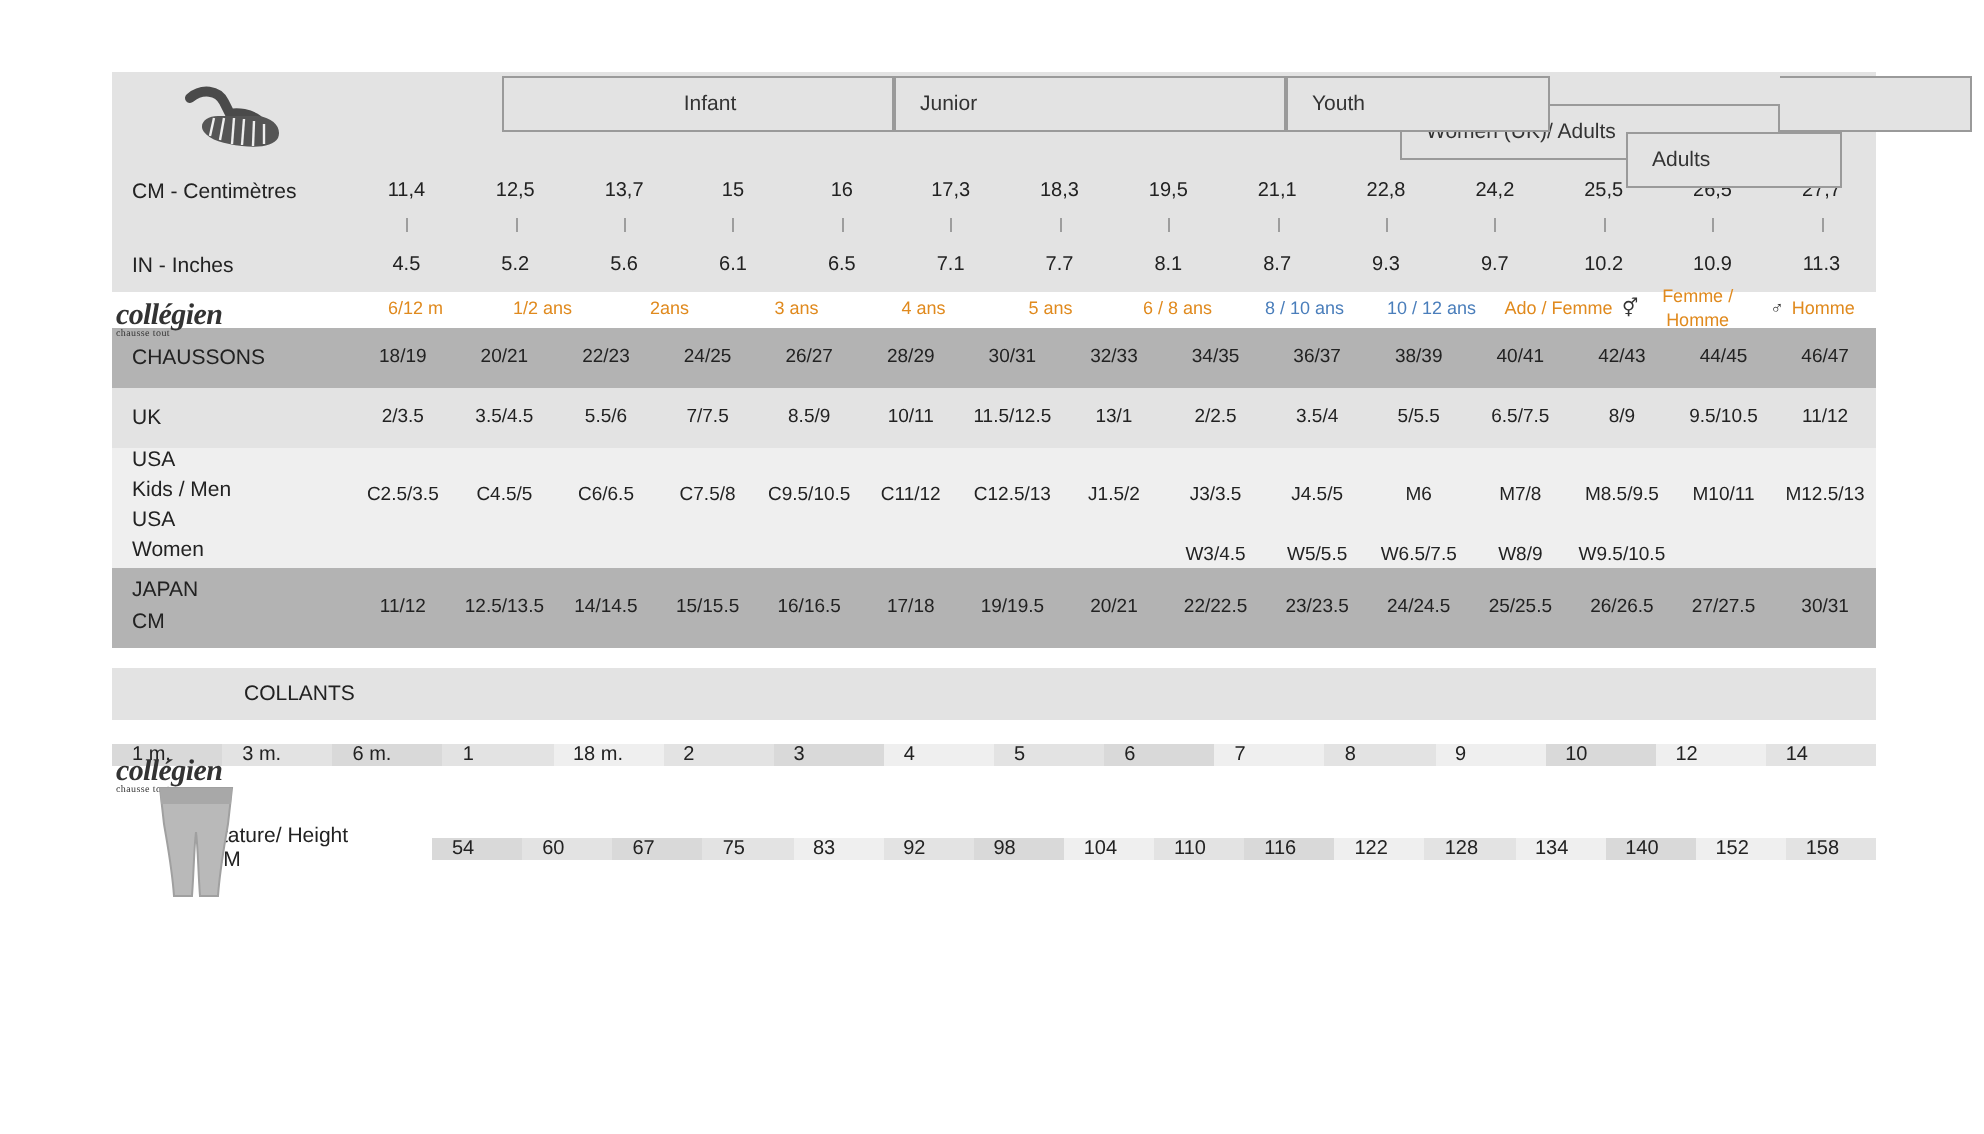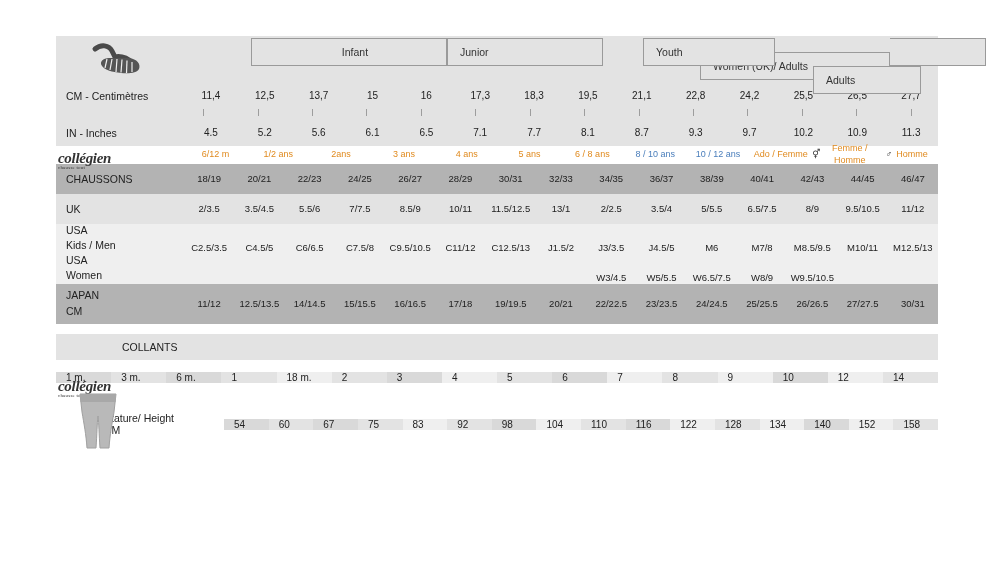--- a/index.html
+++ b/index.html
@@ -25,21 +25,20 @@
     position: absolute;
     left: 56px;
     top: 36px;
     width: 882px;
   }
 
   .row {
     display: flex;
     align-items: stretch;
     width: 882px;
-    gap: 8px;
   }
 
   .lbl {
     width: 120px;
     flex: 0 0 120px;
     display: flex;
     align-items: center;
     padding-left: 10px;
     box-sizing: border-box;
     font-size: 10.5px;
@@ -213,21 +212,21 @@
             <line x1="37" y1="17.5" x2="36" y2="30.5"></line>
             <line x1="42" y1="18.5" x2="41.5" y2="31"></line>
             <line x1="47" y1="20" x2="47" y2="30"></line>
           </g>
         </svg>
       </div>
       <div class="cat-wrap">
         <div class="catbox" style="left:75px; top:2px; width:196px; height:28px;">
           <span style="width:100%;text-align:center">Infant</span>
         </div>
-        <div class="catbox" style="left:271px; top:2px; width:156px; height:28px;">
+        <div class="catbox" style="left:271px; top:2px; width:196px; height:28px;">
           <span>Junior</span>
         </div>
         <div class="catbox" style="left:524px; top:16px; width:190px; height:28px;">
           <span>Women (UK)/ Adults</span>
         </div>
         <div class="catbox" style="left:467px; top:2px; width:132px; height:28px;">
           <span>Youth</span>
         </div>
         <div class="catbox" style="left:637px; top:30px; width:108px; height:28px;">
           <span>Adults</span>

